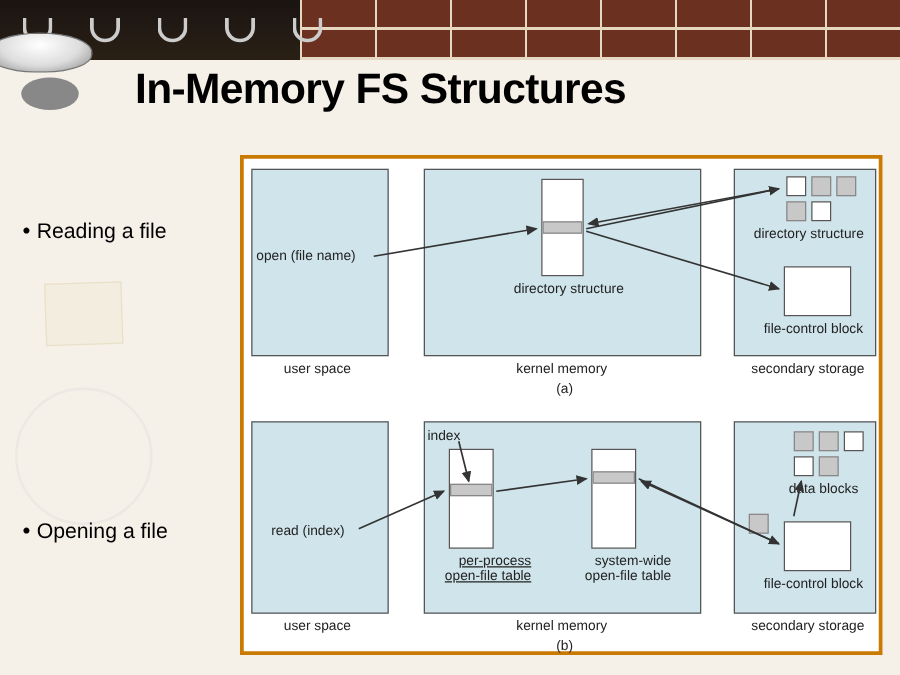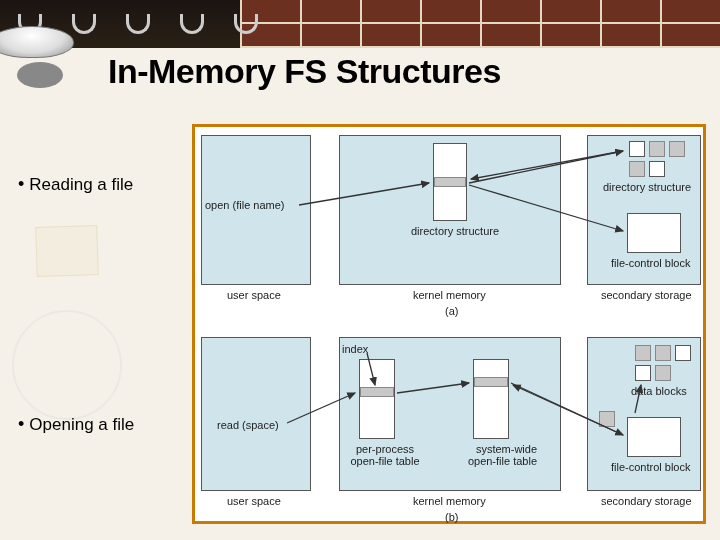--- a/index.html
+++ b/index.html
@@ -93,29 +93,29 @@
           <path d="M0,0 L7,3 L0,6 Z" fill="#333"></path>
         </marker>
       </defs>
     <line x1="104" y1="78" x2="234" y2="56" stroke="#333" stroke-width="1.3" marker-end="url(#ah)"></line>
     <line x1="274" y1="56" x2="428" y2="24" stroke="#333" stroke-width="1.3" marker-end="url(#ah)"></line>
     <line x1="428" y1="24" x2="276" y2="52" stroke="#333" stroke-width="1.3" marker-end="url(#ah)"></line>
     <line x1="274" y1="58" x2="428" y2="104" stroke="#333" stroke-width="1.3" marker-end="url(#ah)"></line>
   </svg>
 
   <div class="dpanel" style="top:210px; left:6px; width:110px; height:154px;"></div>
-  <div class="lbl" style="top:292px; left:22px;">read (space)</div>
+  <div class="lbl" style="top:292px; left:22px;">read (index)</div>
   <div class="lbl" style="top:368px; left:32px;">user space</div>
 
   <div class="dpanel" style="top:210px; left:144px; width:222px; height:154px;"></div>
   <div class="lbl" style="top:216px; left:147px;">index</div>
 
   <div class="block" style="top:232px; left:164px; width:36px; height:80px;"></div>
   <div class="greyblk" style="top:260px; left:165px; width:34px; height:10px;"></div>
-  <div class="lbl" style="top:316px; left:150px; width:80px; text-align:center; white-space:pre-line;">per-process
+  <div class="lbl" style="top:316px; left:150px; width:80px; text-align:right; white-space:pre-line;text-decoration:underline;">per-process
 open-file table</div>
 
   <div class="block" style="top:232px; left:278px; width:36px; height:80px;"></div>
   <div class="greyblk" style="top:250px; left:279px; width:34px; height:10px;"></div>
   <div class="lbl" style="top:316px; left:260px; width:82px; text-align:right; white-space:pre-line;">system-wide
 open-file table</div>
   <div class="lbl" style="top:368px; left:218px;">kernel memory</div>
 
   <div class="dpanel" style="top:210px; left:392px; width:114px; height:154px;"></div>
   <div class="greyblk" style="top:218px; left:440px; width:16px; height:16px;"></div>

